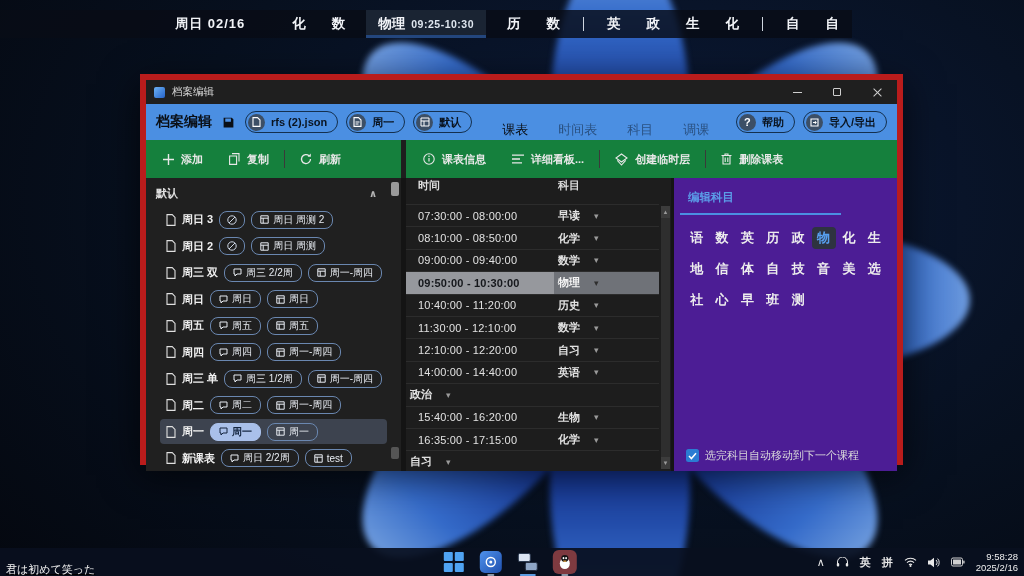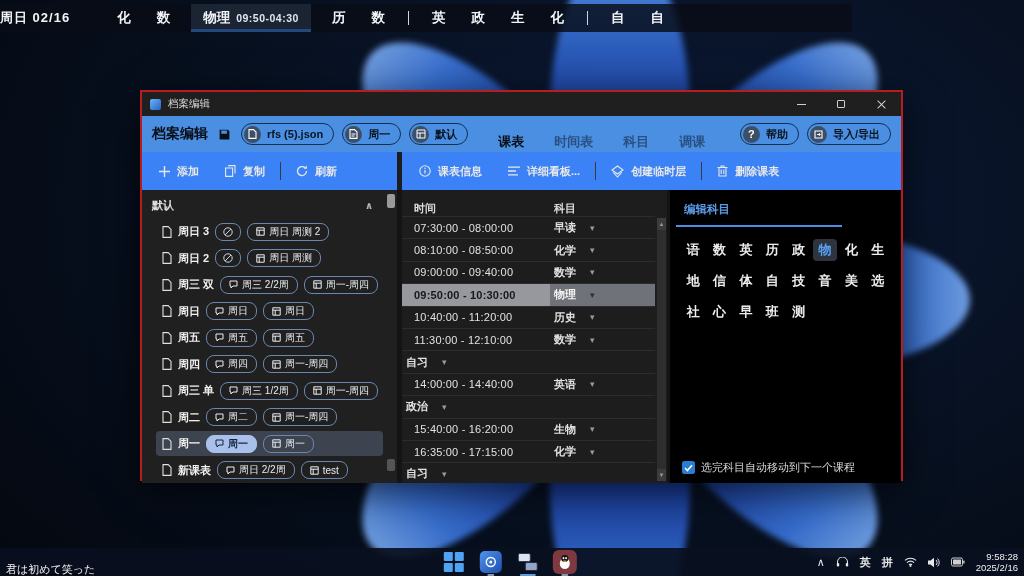--- a/index.html
+++ b/index.html
@@ -9,36 +9,36 @@
   
   .wallpaper { position:absolute; inset:0; overflow:hidden;
     background:radial-gradient(ellipse 900px 600px at 65% 35%, #0c1a38 0%, #07101f 55%, #04070e 100%); }
   .bloom { position:absolute; left:230px; top:-90px; width:780px; height:780px; filter:blur(3px); }
   .petal { position:absolute; left:50%; top:50%; width:330px; height:140px; margin:-70px 0 0 -165px;
     border-radius:50%; background:linear-gradient(90deg, rgba(9,25,80,.15) 0%, #16379b 45%, #3b76dd 80%, #79aaf2 100%); opacity:.9; }
   .bloom-core { position:absolute; left:50%; top:50%; width:240px; height:240px; margin:-120px 0 0 -120px;
     border-radius:50%; background:radial-gradient(circle, #061027 20%, #102e7e 70%, rgba(16,46,126,0) 100%); }
 
   
-  .topbar { position:absolute; left:0; top:4px; width:852px; height:28px; z-index:5;
-    background:rgba(8,12,22,.82); display:flex; align-items:center; justify-content:flex-start; gap:0; color:#f2f4f8; }
+  .topbar { position:absolute; left:0; top:10px; width:852px; height:28px; z-index:5;
+    background:rgba(8,12,22,.82); display:flex; align-items:center; justify-content:flex-end; gap:0; color:#f2f4f8; }
   .topbar-inner { display:flex; align-items:center; height:100%; }
   .tb-date { font-size:13px; font-weight:bold; margin-right:34px; letter-spacing:1px; }
   .tb-subj { font-size:13.5px; font-weight:bold; padding:0 13px; height:100%; display:flex; align-items:center; }
   .tb-sep { width:1px; height:14px; background:#cfd6e0; margin:0 10px; }
   .tb-current { position:relative; height:100%; display:flex; align-items:center; gap:6px;
     background:#1a2433; padding:0 12px; margin:0 8px; }
   .tb-current .subj { font-size:13.5px; font-weight:bold; }
   .tb-current .time { font-size:10.5px; font-weight:bold; color:#dfe6ef; letter-spacing:.5px; }
   .tb-progress { position:absolute; left:0; bottom:0; width:100%; height:3px; background:#24477e; }
   .tb-progress-fill { height:100%; background:#4e8fe0; }
 
   
-  .window { position:absolute; left:140px; top:90px; width:763px; height:391px; z-index:10;
-    background:#1e1e1e; box-shadow:0 10px 36px rgba(0,0,0,.65); border:2px solid #b91c1c; }
+  .window { position:absolute; left:140px; top:74px; width:763px; height:391px; z-index:10;
+    background:#1e1e1e; box-shadow:0 10px 36px rgba(0,0,0,.65); border:6px solid #b91c1c; }
   .titlebar { height:24px; background:#1f1f1f; display:flex; align-items:center; padding-left:8px; }
   .titlebar-icon { width:11px; height:11px; border-radius:2px; margin-right:7px;
     background:linear-gradient(135deg,#6db2f5,#2563c9); }
   .titlebar-title { font-size:10.5px; color:#d8d8d8; }
   .win-controls { margin-left:auto; display:flex; height:100%; }
   .win-btn { width:40px; height:100%; display:flex; align-items:center; justify-content:center; color:#cfcfcf; }
   .glyph-min { width:9px; height:1px; background:#cfcfcf; }
   .glyph-max { width:8px; height:8px; border:1px solid #cfcfcf; border-radius:1px; }
   .glyph-close { position:relative; width:9px; height:9px; }
   .glyph-close::before,.glyph-close::after { content:""; position:absolute; left:4px; top:-1px; width:1px; height:11px; background:#cfcfcf; }
@@ -46,59 +46,59 @@
 
   
   .app-header { height:36px; background:#4b8fe2; display:flex; align-items:center; padding:0 10px; color:#0b1624; }
   .app-title { font-size:14px; font-weight:bold; color:#0a0f16; margin-right:10px; }
   .save-icon { width:13px; height:13px; margin-right:10px; }
   .pill { display:flex; align-items:center; height:22px; border:1.5px solid #14304e; border-radius:12px;
     padding:0 10px 0 2px; margin-right:8px; gap:6px; font-size:11px; font-weight:bold; color:#0a1420; }
   .pill-circle { width:17px; height:17px; border-radius:50%; background:#3c4f66; display:flex; align-items:center; justify-content:center; }
   .pill-circle svg { display:block; }
   .tabs { display:flex; align-items:center; height:100%; margin-left:22px; gap:30px; }
-  .tab { font-size:13px; font-weight:bold; color:rgba(12,28,48,.55); height:100%; display:flex; align-items:center; position:relative;margin-top:15px; }
+  .tab { font-size:13px; font-weight:normal; color:rgba(12,28,48,.55); height:100%; display:flex; align-items:center; position:relative;margin-top:15px; }
   .tab.active { color:#0a0f16; }
   .tab.active::after { content:""; position:absolute; left:50%; bottom:0; transform:translateX(-50%); width:30px; height:3px; background:#0a0f16; }
   .header-actions { margin-left:auto; display:flex; gap:8px; }
 
   
   .toolbar { position:absolute; left:0; top:60px; width:100%; height:38px; display:flex; }
-  .tb-group { background:#3b82f6; height:100%; display:flex; align-items:center; padding:0 4px; }
+  .tb-group { background:#15803d; height:100%; display:flex; align-items:center; padding:0 4px; }
   .tb-group.left { width:255px; }
   .tb-group.mid { margin-left:5px; flex:1; }
   .tbtn { display:flex; align-items:center; gap:7px; color:#e8e8e8; font-size:11px; font-weight:bold; padding:0 13px; height:26px; }
   .tbtn svg { display:block; }
   .tb-div { width:1px; height:18px; background:#3a3a3a; margin:0 2px; }
 
   
   .win-body { position:absolute; left:0; top:98px; width:100%; height:293px; display:flex; background:#141414; }
   .panel-left { width:255px; background:#202020; position:relative; }
   .panel-mid { width:265px; margin-left:5px; background:#1d1d1d; position:relative; }
-  .panel-right { flex:1; margin-left:3px; background:#000000; position:relative; }
+  .panel-right { flex:1; margin-left:3px; background:#4c1d95; position:relative; }
 
   
   .group-header { display:flex; align-items:center; padding:8px 10px 4px 10px; color:#e0e0e0; font-size:11px; font-weight:bold; }
   .group-chevron { margin-left:auto; margin-right:14px; color:#b5b5b5; font-size:10px; }
   .profile-list { padding:2px 14px 0 14px; }
   .profile-item { display:flex; align-items:center; height:25px; margin-bottom:1.5px; border-radius:4px; padding:0 6px; gap:6px; }
   .profile-item.selected { background:#3d434f; }
   .doc-icon { flex:0 0 auto; }
   .profile-name { color:#f0f0f0; font-size:11px; font-weight:bold; white-space:nowrap; }
   .badge { display:flex; align-items:center; gap:4px; height:18px; border:1px solid #6a87b0; border-radius:8px;
     padding:0 8px; color:#e8ecf2; font-size:10px; white-space:nowrap;text-align:center; }
   .badge.filled { background:#a9c0ea; border-color:#a9c0ea; color:#14253f; font-weight:bold; }
   .badge.mute { padding:0 7px; }
   .badge svg { display:block; }
   .scrollbar-left { position:absolute; right:2px; top:4px; bottom:4px; width:8px; }
   .sb-thumb-small { position:absolute; right:0; top:0; width:8px; height:14px; background:#9a9a9a; border-radius:2px; }
   .sb-box-bottom { position:absolute; right:0; bottom:8px; width:8px; height:12px; background:#555; border-radius:2px; }
 
   
-  .table-header { display:flex; height:26px; align-items:flex-end; color:#dcdcdc; font-size:11px; font-weight:bold; }
+  .table-header { display:flex; height:26px; align-items:flex-start; color:#dcdcdc; font-size:11px; font-weight:bold; }
   .th-time { padding-left:12px; width:148px; }
   .th-subject { padding-left:4px; }
   .sched-rows { position:absolute; top:26px; left:0; right:12px; bottom:0; overflow:hidden; }
   .sched-row { display:flex; height:22.4px; align-items:center; border-top:1px solid #2c2c2c; font-size:11px; color:#e2e2e2; }
   .cell-time { width:148px; padding-left:12px; height:100%; display:flex; align-items:center; letter-spacing:.2px; }
   .cell-subject { flex:1; height:100%; display:flex; align-items:center; gap:14px; padding-left:4px; font-weight:bold; }
   .caret { color:#9a9a9a; font-size:9px; }
   .sched-row.selected .cell-time { background:#96989d; color:#15171b; font-weight:bold; }
   .sched-row.selected .cell-subject { background:#6f7278; color:#f4f4f4; }
   .sched-row.selected .caret { color:#2e2e2e; }
@@ -164,21 +164,21 @@
 <div class="topbar">
   <div class="topbar-inner">
     <span class="tb-date">周日 02/16</span>
     <span style="display:flex;height:100%">
 
     <span class="tb-subj">化</span>
         <span class="tb-subj">数</span>
       </span>
     <span class="tb-current">
       <span class="subj">物理</span>
-      <span class="time">09:50-04:30</span>
+      <span class="time">09:25-10:30</span>
       <span class="tb-progress"><span class="tb-progress-fill" style="width:35%"></span></span>
     </span>
     <span style="display:flex;height:100%">
 
     <span class="tb-subj">历</span>
         <span class="tb-subj">数</span>
       </span>
     <span class="tb-sep"></span>
     <span style="display:flex;height:100%">
 
@@ -218,21 +218,21 @@
     <span class="app-title">档案编辑</span>
     <svg class="save-icon" viewBox="0 0 16 16">
         <path fill="#0a0f16" d="M2 2h10l2 2v10H2V2zm2 1v4h7V3H4zm1 7h6v3H5v-3z"></path>
       </svg>
     <span class="pill">
       <span class="pill-circle">
           <svg width="9" height="10" viewBox="0 0 9 10">
             <path fill="none" stroke="#fff" stroke-width="1.1" d="M1 .6h4.5L8 3v6.4H1z"></path>
           </svg>
         </span>
-      <span>rfs (5).json</span>
+      <span>rfs (2).json</span>
     </span>
     <span class="pill">
       <span class="pill-circle">
           <svg width="9" height="10" viewBox="0 0 9 10">
             <path fill="none" stroke="#fff" stroke-width="1.1" d="M1 .6h4.5L8 3v6.4H1z"></path>
             <path stroke="#fff" stroke-width="1" d="M2.5 5h4M2.5 7h3"></path>
           </svg>
         </span>
       <span>周一</span>
     </span>
@@ -587,20 +587,21 @@
 
           <div class="sched-row">
             <span class="cell-time">11:30:00 - 12:10:00</span>
             <span class="cell-subject">
               <span>数学</span>
               <span class="caret">▾</span>
             </span>
           </div>
 
           <div class="sched-row">
+            <span class="cell-time">12:10:00 - 12:20:00</span>
             <span class="cell-subject">
               <span>自习</span>
               <span class="caret">▾</span>
             </span>
           </div>
 
           <div class="sched-row">
             <span class="cell-time">14:00:00 - 14:40:00</span>
             <span class="cell-subject">
               <span>英语</span>

